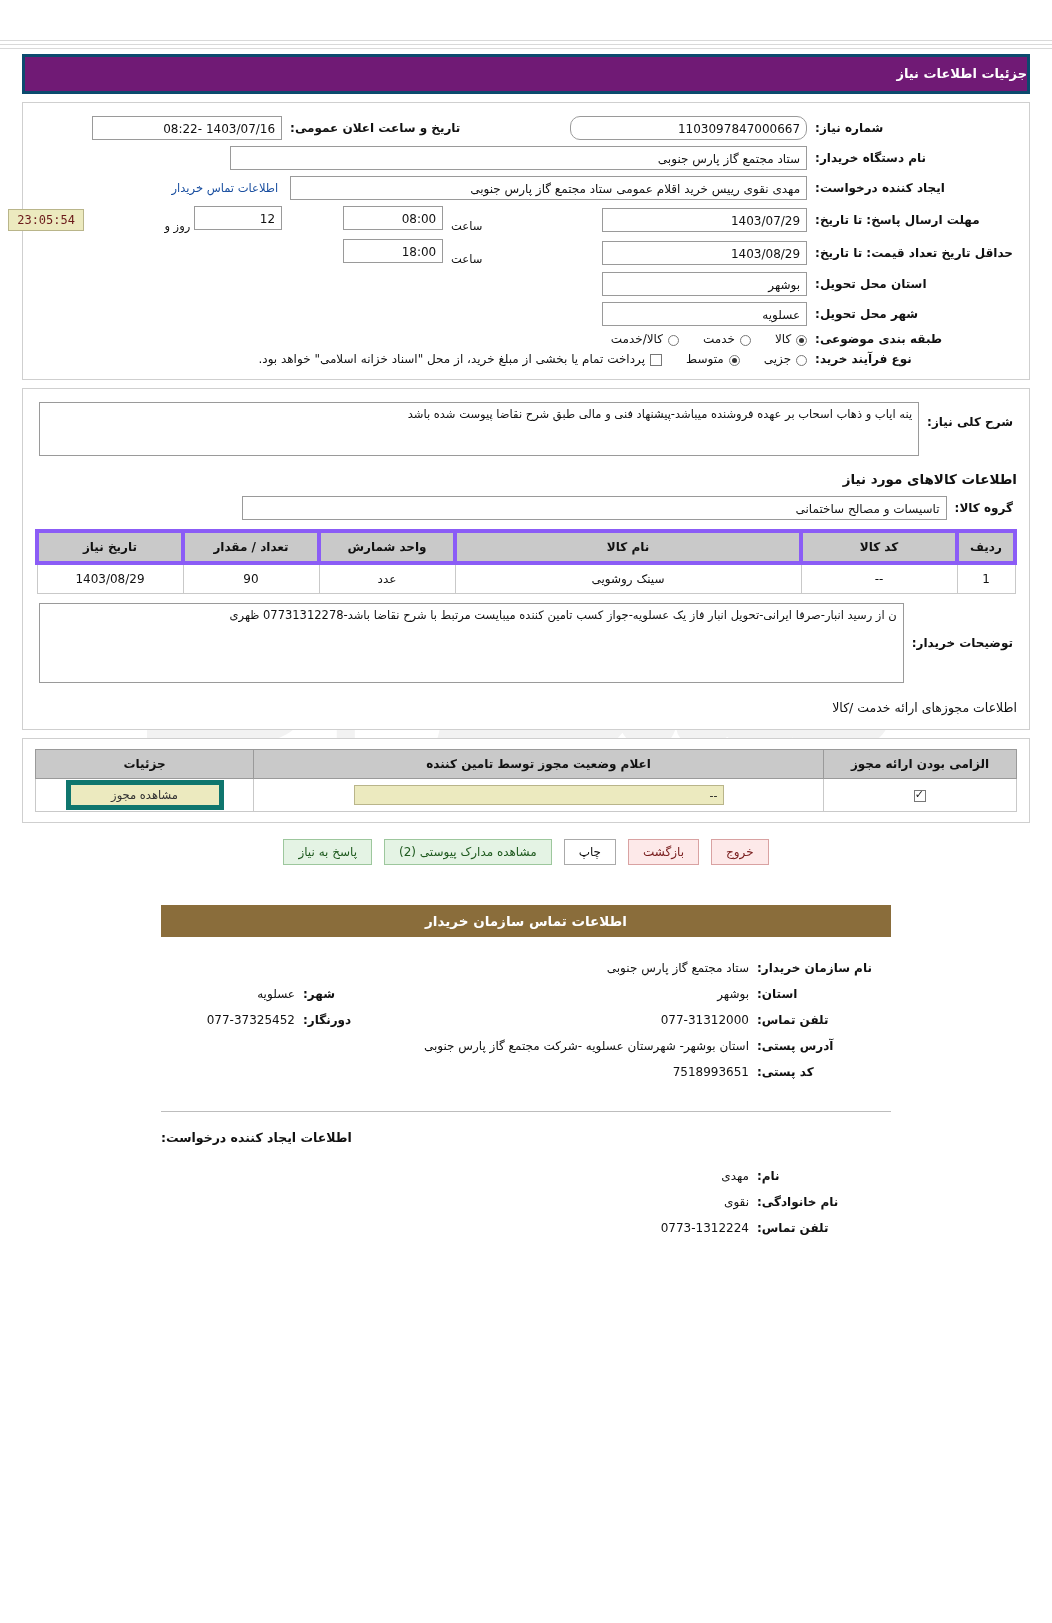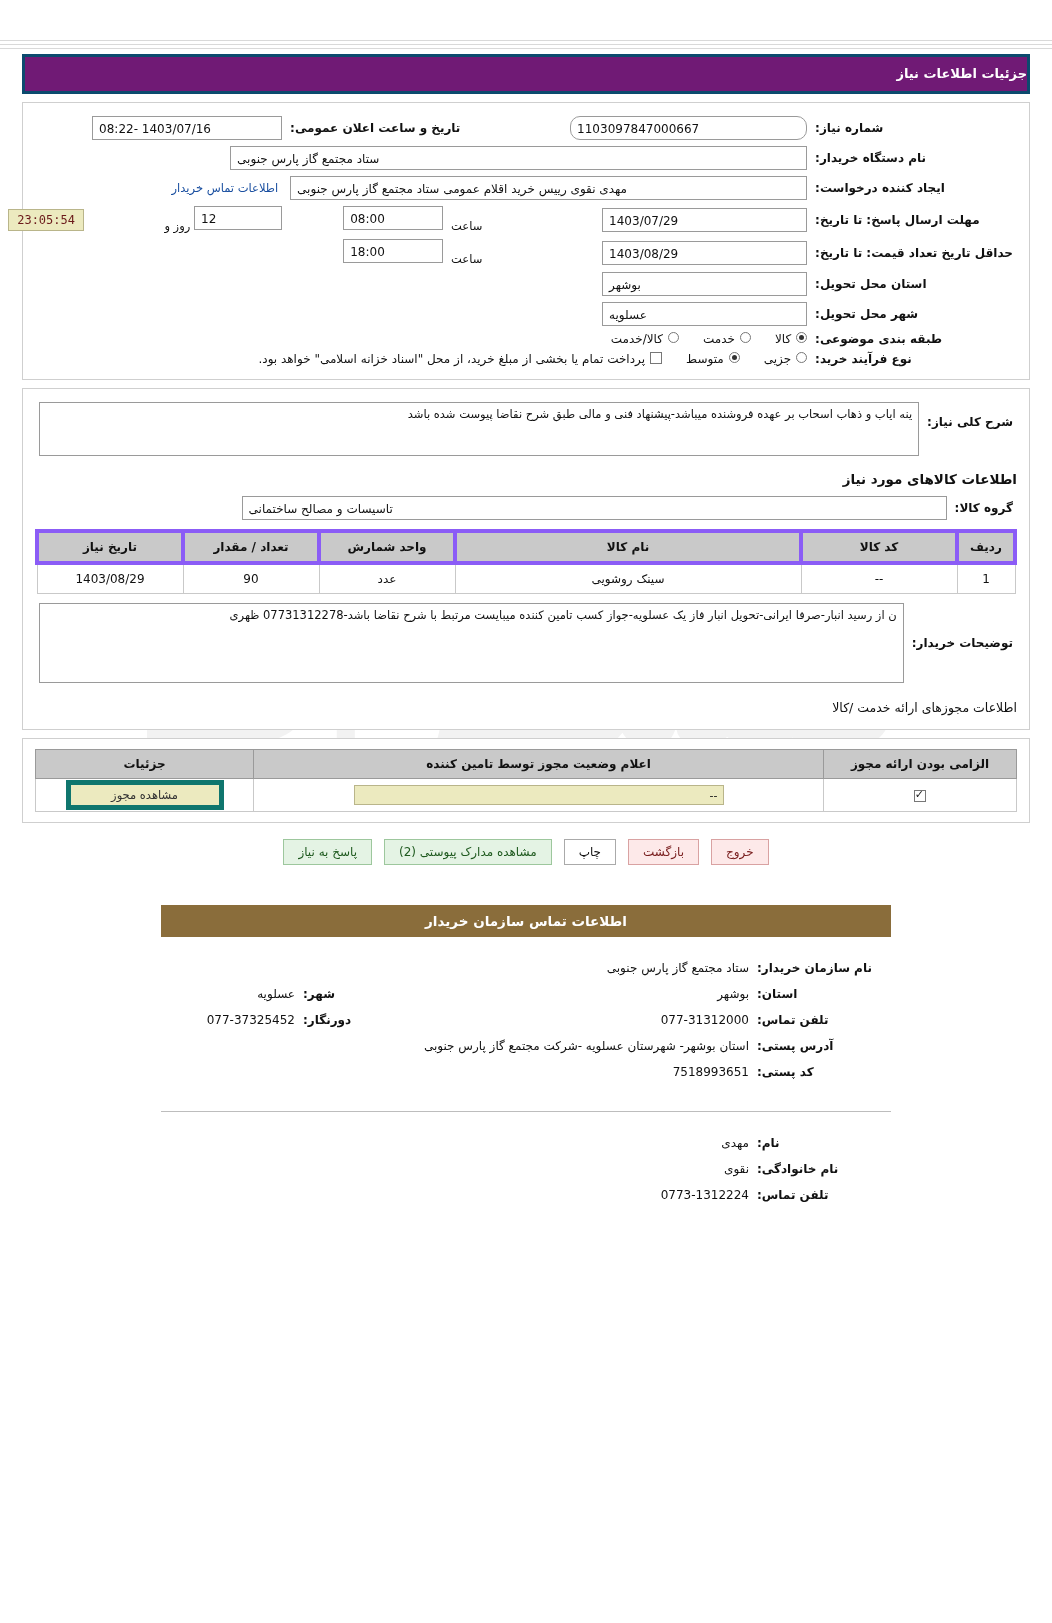--- a/index.html
+++ b/index.html
@@ -47,21 +47,21 @@
 
   table.frm{width:100%;border-collapse:collapse;}
   table.frm td{padding:3px 4px;vertical-align:middle;}
   .lbl{text-align:left;font-weight:bold;white-space:nowrap;font-size:12px;width:1%;padding-left:6px;}
 
   .box{
     border:1px solid #9a9a9a;
     background:#ffffff;
     height:24px;
     line-height:24px;
-    text-align:left;
+    text-align:right;
     font-size:12px;
     padding:0 6px;
     box-sizing:border-box;
     overflow:hidden;
     white-space:nowrap;
   }
   .box.big{width:237px;border-radius:10px;}
 
   .link{color:#1a4fa0;text-decoration:none;font-size:11.5px;white-space:nowrap;}
 
@@ -85,21 +85,21 @@
     content:"";position:absolute;top:2px;right:2px;width:5px;height:5px;
     background:#333;border-radius:50%;
   }
   .chk{
     width:12px;height:12px;border:1px solid #777;display:inline-block;background:#fff;
     position:relative;box-sizing:border-box;vertical-align:middle;
   }
   .chk.on:after{
     content:"✓";position:absolute;top:-3px;right:1px;font-size:11px;color:#222;
   }
-  .opt{display:inline-flex;align-items:flex-start;gap:5px;margin-left:18px;font-size:12px;white-space:nowrap;}
+  .opt{display:inline-flex;align-items:flex-end;gap:5px;margin-left:18px;font-size:12px;white-space:nowrap;}
 
   .desc-box{
     border:1px solid #9a9a9a;background:#fff;
     height:54px;padding:4px 6px;font-size:11.5px;overflow:hidden;
     box-sizing:border-box;
   }
   .sec-head{font-weight:bold;font-size:13.5px;margin:12px 0 6px 0;}
 
   table.grid{width:100%;border-collapse:collapse;margin-top:6px;}
   table.grid th{
@@ -402,20 +402,21 @@
       </tr>
       <tr>
         <td class="c-lbl">کد پستی:</td>
         <td class="c-val" colspan="3">7518993651</td>
       </tr>
     </tbody>
       </table>
 
     <div class="hr"></div>
 
+    <div class="creator-head">اطلاعات ایجاد کننده درخواست:</div>
 
     <table class="contact">
       <tbody>
           <tr>
         <td class="c-lbl">نام:</td>
         <td class="c-val">مهدی</td>
         <td style="width:120px"></td>
         <td style="width:130px"></td>
       </tr>
       <tr>

